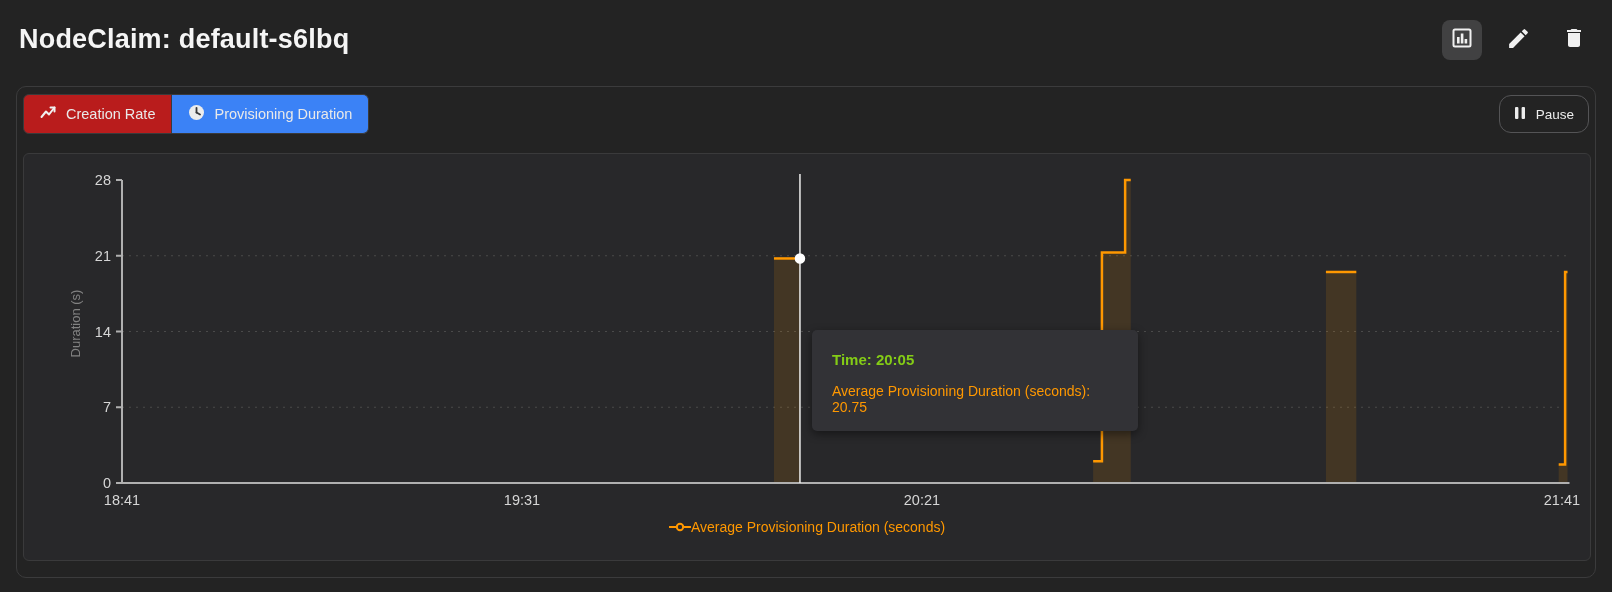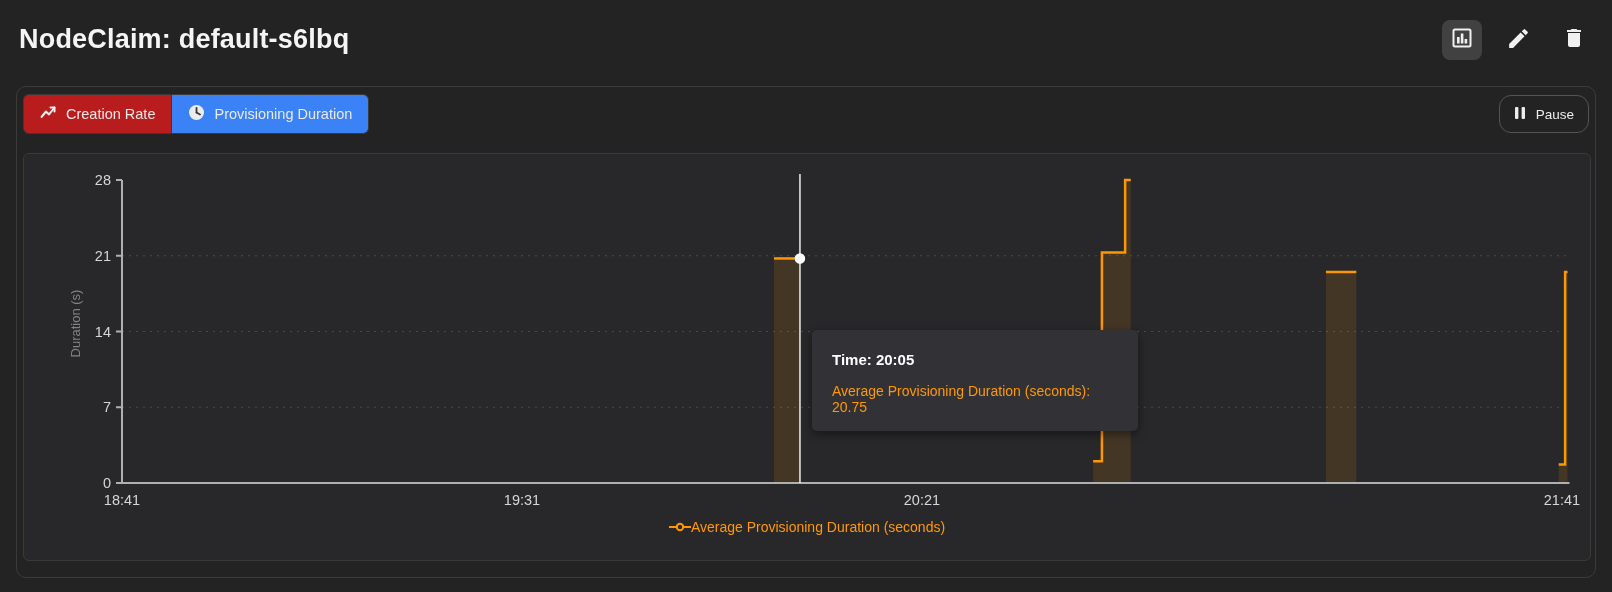--- a/index.html
+++ b/index.html
@@ -36,21 +36,21 @@
                background:#28282a; border:1px solid #3a3a3b; border-radius:6px; }
   .chart-box svg.plot { position:absolute; left:0; top:0; }
   .ylabel { position:absolute; left:18px; top:162px; color:#828282; font-size:13px;
             transform:rotate(-90deg); transform-origin:center; white-space:nowrap; }
   .legend { position:absolute; left:0; bottom:24px; width:100%; display:flex;
             justify-content:center; align-items:center; }
   .legend-label { color:#ff9800; font-size:14px; }
   .tooltip { position:absolute; width:326px; height:101px; background:#323236;
              border-radius:5px; box-shadow:0 3px 10px rgba(0,0,0,.45); padding:21px 20px;
              z-index:5; }
-  .tooltip-time { color:#ffffff; font-size:15px; font-weight:700; }
+  .tooltip-time { color:#84cc16; font-size:15px; font-weight:700; }
   .tooltip-series { color:#ff9800; font-size:14px; margin-top:15px; }
   text { font-family:"Liberation Sans", sans-serif; }
 </style>
 </head>
 <body>
 
 <div class="header">
   <div class="page-title">NodeClaim: default-s6lbq</div>
   <div class="header-actions">
     <div class="icon-btn active">

